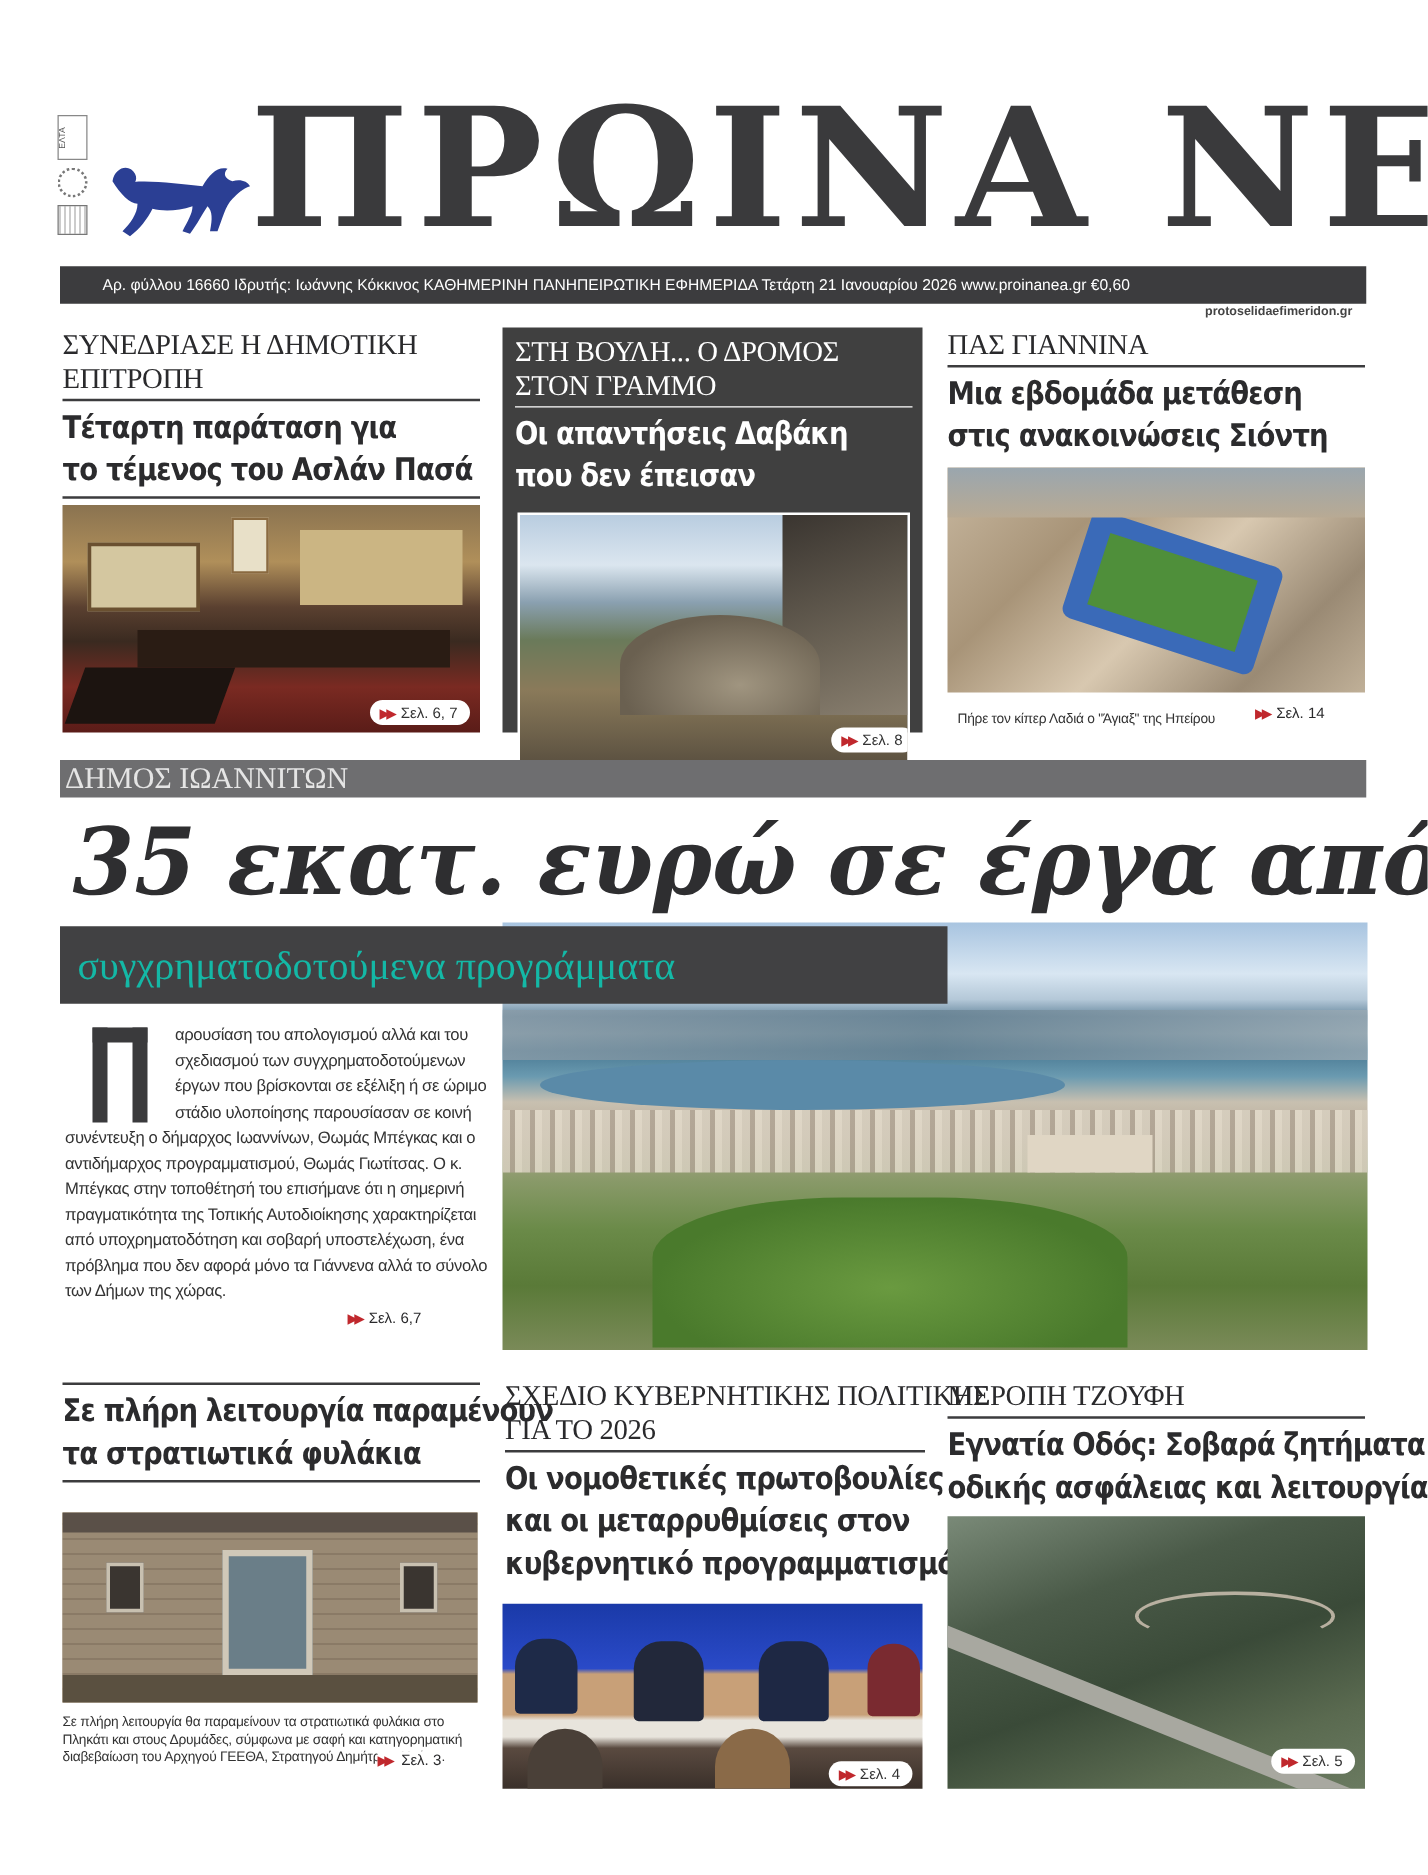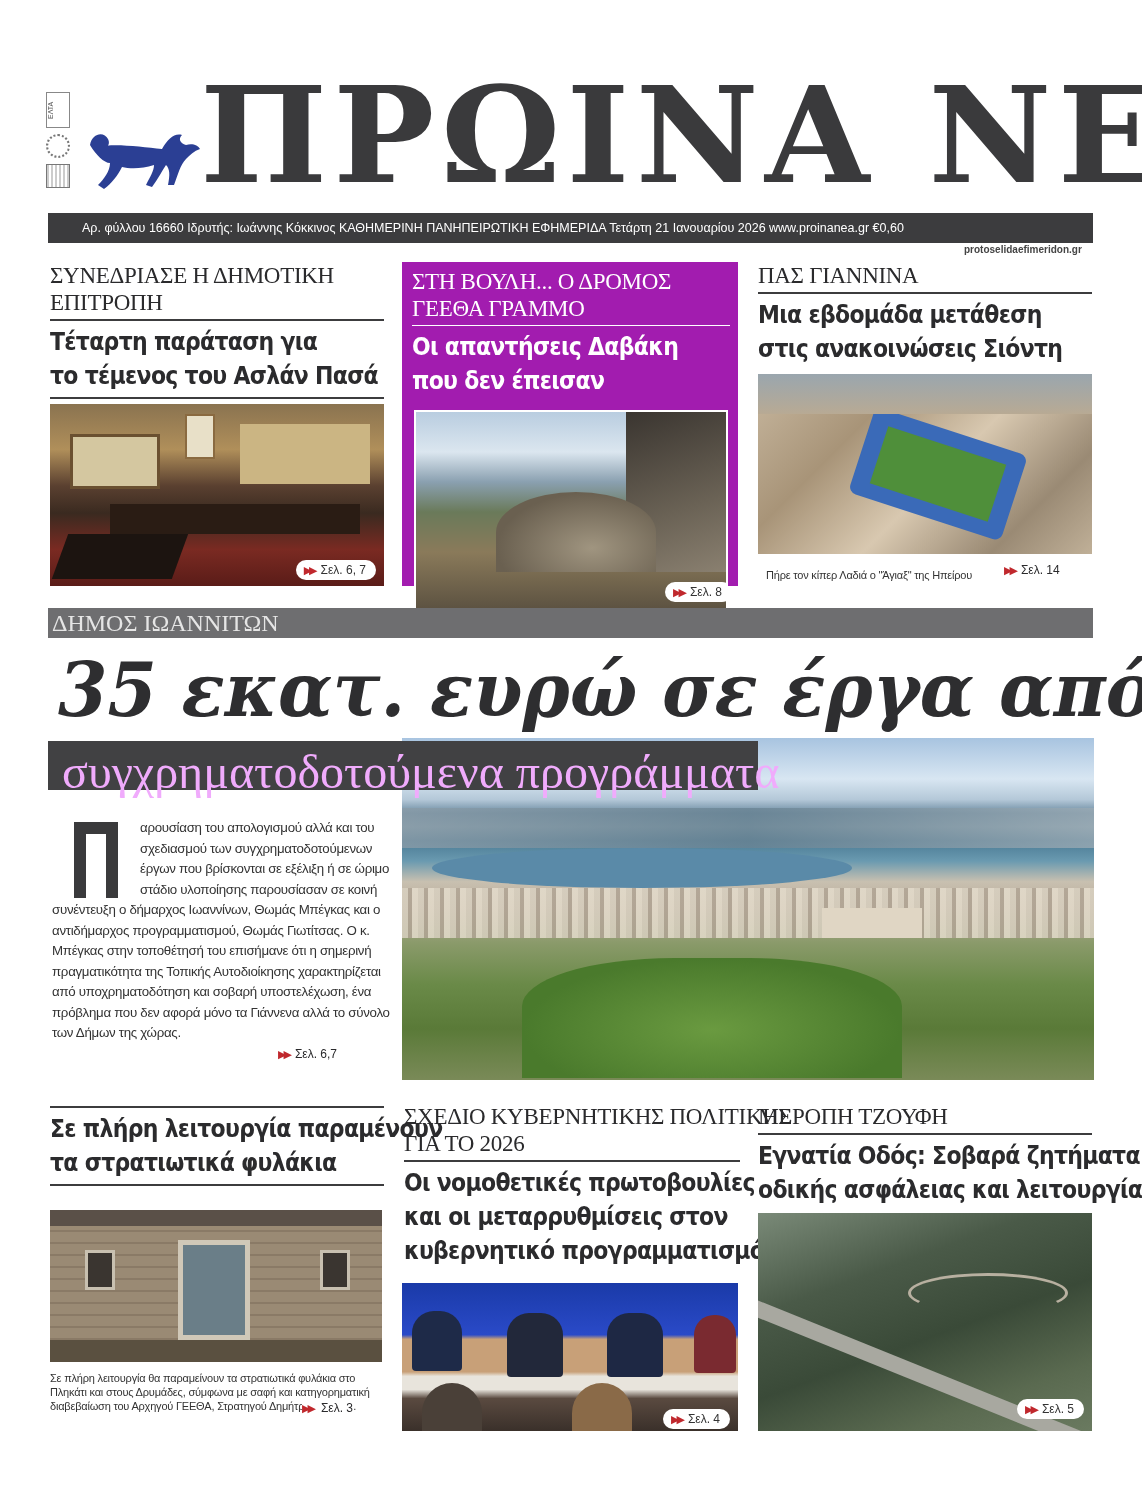--- a/index.html
+++ b/index.html
@@ -19,29 +19,29 @@
   
   .kicker { font-family: "Liberation Serif", serif; font-size: 23px; line-height: 27px; color: #2a2a2c; letter-spacing: -0.3px; }
   .rule { height: 2px; background: #3c3c3e; }
   .headline { font-family: "DejaVu Sans", sans-serif; font-weight: bold; font-size: 25px; line-height: 34px; color: #2b2b2d; letter-spacing: -0.8px; transform: scaleX(0.88); transform-origin: left; white-space: nowrap; }
 
   .photo { overflow: hidden; }
   .page-ref { background: #fff; border-radius: 12px; font-size: 12px; color: #333; padding: 3px 10px 3px 8px; white-space: nowrap; }
   .page-ref .arr { color: #c0282d; font-size: 11px; letter-spacing: -3px; margin-right: 6px; }
 
   
-  .grey-box { left: 402px; top: 262px; width: 336px; height: 324px; background: #a21caf; }
+  .grey-box { left: 402px; top: 262px; width: 336px; height: 324px; background: #404040; }
   .grey-box .kicker { color: #fff; }
   .grey-box .headline { color: #fff; }
   .grey-box .rule { background: #fff; height: 1px; }
 
   
   .section-band { left: 48px; top: 608px; width: 1045px; height: 30px; background: #6e6e70; color: #e5e5e5; font-family: "Liberation Serif", serif; font-size: 24px; line-height: 30px; padding-left: 4px; }
   .big-headline { left: 58px; top: 645px; width: 1040px; font-family: "DejaVu Serif", serif; font-weight: 900; font-style: italic; font-size: 74px; line-height: 90px; color: #2e2e30; letter-spacing: 0px; white-space: nowrap; transform: scaleX(0.96); transform-origin: left; }
-  .sub-band { left: 48px; top: 741px; width: 710px; height: 49px; background: #414143; color: #f0abfc; font-family: "Liberation Serif", serif; font-size: 48px; line-height: 62px; padding-left: 14px; white-space: nowrap; z-index: 3; }
+  .sub-band { left: 48px; top: 741px; width: 710px; height: 62px; background: #414143; color: #14b8a6; font-family: "Liberation Serif", serif; font-size: 32px; line-height: 62px; padding-left: 14px; white-space: nowrap; z-index: 3; }
   .lead-text { left: 52px; top: 818px; width: 345px; font-size: 13.3px; line-height: 20.5px; color: #333; letter-spacing: -0.3px; }
   .dropcap { float: left; width: 58px; height: 76px; margin: 4px 8px 0 22px; position: relative; }
   .dropcap:before { content: ""; position: absolute; left: 0; top: 0; width: 44px; height: 12px; background: #3a3a3c; }
   .dropcap:after { content: ""; position: absolute; left: 0; top: 0; width: 12px; height: 76px; background: #3a3a3c; box-shadow: 32px 0 0 #3a3a3c; }
   .caption { font-size: 11px; line-height: 14px; color: #333; letter-spacing: -0.2px; }
 </style>
 </head>
 <body>
 
 <div class="abs masthead-badges">
@@ -72,21 +72,21 @@
   <div style="position:absolute;left:135px;top:10px;width:30px;height:45px;background:#e8e0c8;border:2px solid #8a6a40;"></div>
   <div style="position:absolute;left:190px;top:20px;width:130px;height:60px;background:#cbb583;"></div>
   <div style="position:absolute;left:60px;top:100px;width:250px;height:30px;background:#2a1c14;"></div>
   <div style="position:absolute;left:10px;top:130px;width:120px;height:45px;background:#1c1410;transform:skewX(-20deg);"></div>
   <div class="page-ref abs" style="right:8px; bottom:6px;"><span class="arr">▶▶</span><span>Σελ.  6, 7</span></div>
 </div>
 
 <div class="abs grey-box">
   <div style="padding:6px 8px 0 10px;">
     <div class="kicker">ΣΤΗ ΒΟΥΛΗ... Ο ΔΡΟΜΟΣ</div>
-    <div class="kicker">ΓΕΕΘΑ ΓΡΑΜΜΟ</div>
+    <div class="kicker">ΣΤΟΝ ΓΡΑΜΜΟ</div>
     <div class="rule" style="margin-top:3px;"></div>
     <div class="headline" style="margin-top:4px;">Οι απαντήσεις Δαβάκη</div>
     <div class="headline">που δεν έπεισαν</div>
   </div>
   <div class="abs photo" style="left:12px; top:148px; width:314px; height:204px; background:linear-gradient(180deg,#b9cde0 0%,#dbe6ef 20%,#8aa0b0 35%,#6a7a5a 50%,#8a7a5a 70%,#5a5040 100%); border:2px solid #fff;">
     <div style="position:absolute;right:0;top:0;width:100px;height:160px;background:linear-gradient(160deg,#3a3530,#6a6255 60%,#8a8070);"></div>
     <div style="position:absolute;left:80px;top:80px;width:160px;height:80px;background:radial-gradient(ellipse at 60% 70%,#a09580,#6a6050 70%);border-radius:50% 50% 0 0;"></div>
     <div class="page-ref abs" style="right:-6px; bottom:10px;"><span class="arr">▶▶</span><span>Σελ. 8</span></div>
   </div>
 </div>

